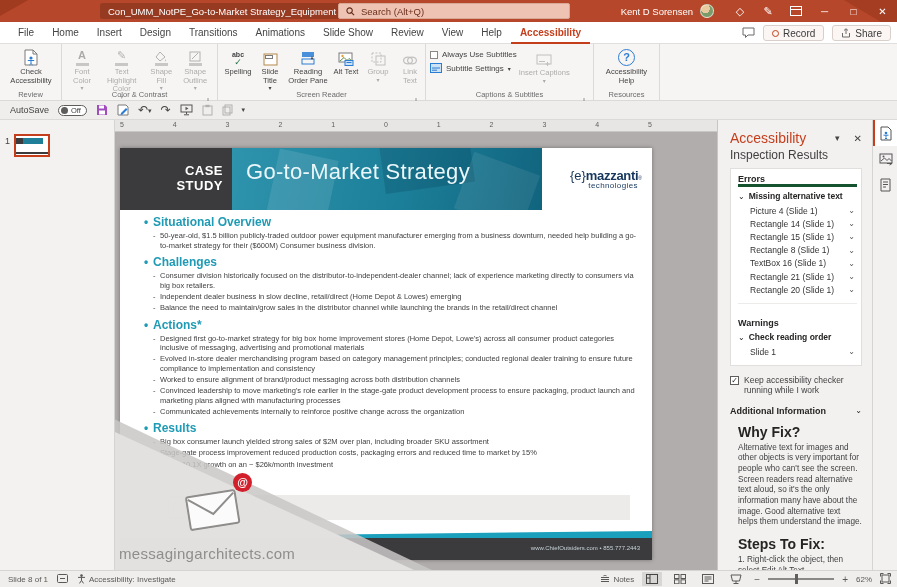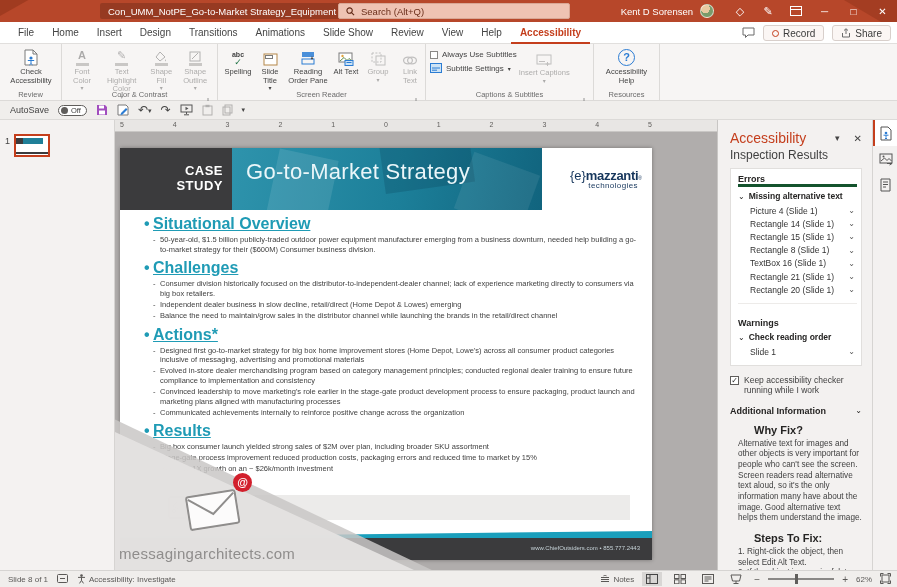--- a/index.html
+++ b/index.html
@@ -77,21 +77,21 @@
   .sl-title { position:absolute; left:14px; top:0; height:48px; display:flex; align-items:center; color:#EAF6F9; font-size:22px; font-weight:300; letter-spacing:.3px; }
   .sl-logo { position:absolute; right:10px; top:0; width:108px; height:62px; display:flex; flex-direction:column; justify-content:center; align-items:flex-end; color:#16365C; }
   .logo-row { display:flex; align-items:baseline; }
   .logo-prefix { font-size:13px; font-weight:300; }
   .logo-name { font-size:13px; font-weight:bold; letter-spacing:-.3px;text-align:right; }
   .logo-mark { font-size:5px; vertical-align:top; }
   .logo-sub { font-size:8px; margin-top:-2px; margin-right:4px; letter-spacing:.4px; }
 
   .slide-content { position:absolute; left:22px; top:67px; width:500px; }
   .sec { margin-bottom:5px; }
-  .sec-h { color:#1F9BB5; font-size:16px; font-weight:bold; position:relative; padding-left:11px; margin-bottom:2px;text-decoration:underline; }
+  .sec-h { color:#1F9BB5; font-size:12px; font-weight:bold; position:relative; padding-left:11px; margin-bottom:2px; }
   .sec-h::before { content:"•"; position:absolute; left:2px; top:0; color:#1F9BB5; }
   .b { font-size:7.5px; color:#3F3F3F; line-height:1.28; padding-left:18px; position:relative; margin-bottom:1.5px; }
   .b::before { content:"-"; position:absolute; left:11px; top:0; color:#3F3F3F; }
 
   .sl-objrow { position:absolute; left:46px; top:344px; width:470px; height:30px; }
   .sl-noteicon { position:absolute; left:0; top:0; }
   .sl-placeholder { position:absolute; left:40px; top:3px; width:424px; height:25px; background:#ECEBEA; }
   .sl-tealstripe { position:absolute; left:0; top:383px; width:532px; height:9px; background:#1A9FBC; clip-path:polygon(0 65%,100% 0,100% 100%,0 100%); }
   .sl-footer { position:absolute; left:0; top:390px; width:532px; height:22px; background:#3B3B3D; color:#fff; }
   .sl-foot-left { position:absolute; left:14px; top:7px; font-size:5.5px; color:rgba(255,255,255,.28); }
@@ -118,21 +118,21 @@
   .p-grp .gchev { font-size:8px; font-weight:normal; }
   .pitem { display:flex; align-items:center; font-size:8.5px; color:#333; padding:1.6px 0 1.6px 12px; }
   .pitem .plabel { flex:1; }
   .pitem .pchev { font-size:8px; color:#555; padding-right:2px; }
   .p-warnhdr { font-size:9px; font-weight:bold; color:#252423; margin:7px 0 4px 0; padding-top:14px; border-top:1px solid #EDEBE9; }
   .p-check { display:flex; gap:5px; margin-top:9px; font-size:8.5px; color:#3f3f3f; line-height:1.25; }
   .p-checkbox { width:9px; height:9px; border:1px solid #5f5d5b; background:#fff; font-size:8px; line-height:8px; text-align:center; color:#2b2b2b; flex:0 0 auto; margin-top:1px; }
   .p-addhdr { display:flex; align-items:center; font-size:9px; font-weight:bold; color:#252423; margin-top:10px; }
   .p-addhdr span:first-child { flex:1; }
   .p-addhdr .gchev { font-weight:normal; font-size:8px; }
-  .p-h4 { font-size:11px; font-weight:bold; color:#252423; margin:8px 0 3px 24px; }
+  .p-h4 { font-size:14px; font-weight:bold; color:#252423; margin:8px 0 3px 8px; }
   .p-body { font-size:8.2px; color:#3f3f3f; line-height:1.3; margin-left:8px; white-space:pre-line; }
 
   
   .strip { position:absolute; left:872px; top:0; width:25px; height:450px; background:#F3F1F0; border-left:1px solid #D6D4D2; }
   .strip .sico { width:25px; height:26px; display:flex; align-items:center; justify-content:center; }
   .strip .sico.sel { background:#fff; box-shadow:inset 2px 0 0 #C43E1C; }
 
   
   .statusbar { position:absolute; left:0; top:570px; width:897px; height:17px; background:#F0EEEC; border-top:1px solid #D6D4D2; display:flex; align-items:center; font-size:8px; color:#5A5856; }
   .sb-left { display:flex; align-items:center; gap:9px; padding-left:8px; flex:1; }
@@ -512,20 +512,21 @@
                 <p class="b">Balance the need to maintain/grow sales in the distributor channel while launching the brands in the retail/direct channel</p>
               </div>
             </section>
 
             <section class="sec">
               <h3 class="sec-h">Actions*</h3>
               <div>
 
               <p class="b">Designed first go-to-market strategy for big box home improvement stores (Home Depot, Lowe's) across all consumer product categories inclusive of messaging, advertising and promotional materials</p>
                 <p class="b">Evolved in-store dealer merchandising program based on category management principles; conducted regional dealer training to ensure future compliance to implementation and consistency</p>
+                <p class="b">Worked to ensure alignment of brand/product messaging across both distribution channels</p>
                 <p class="b">Convinced leadership to move marketing's role earlier in the stage-gate product development process to ensure packaging, product launch and marketing plans aligned with manufacturing processes</p>
                 <p class="b">Communicated achievements internally to reinforce positive change across the organization</p>
               </div>
             </section>
 
             <section class="sec">
               <h3 class="sec-h">Results</h3>
               <div>
 
               <p class="b">Big box consumer launch yielded strong sales of $2M over plan, including broader SKU assortment</p>

